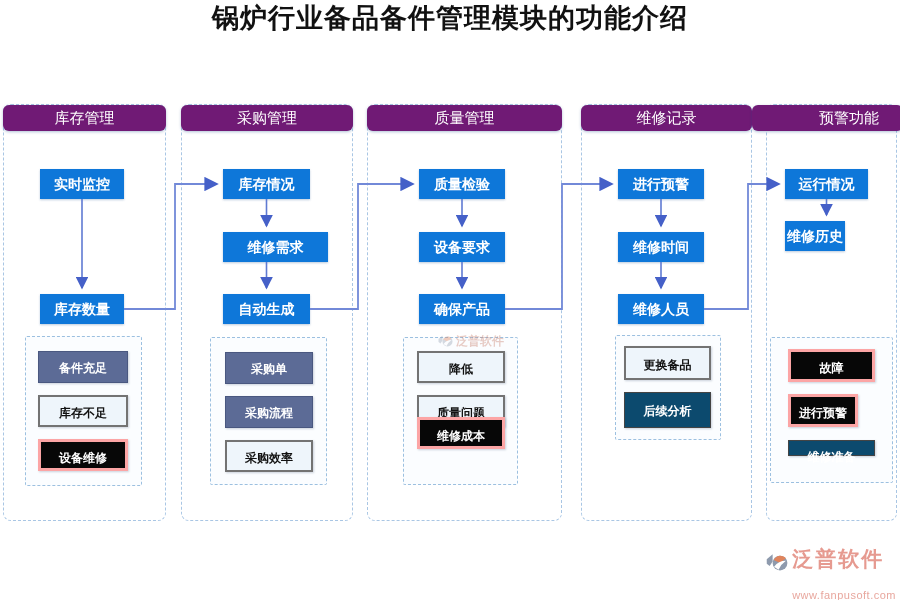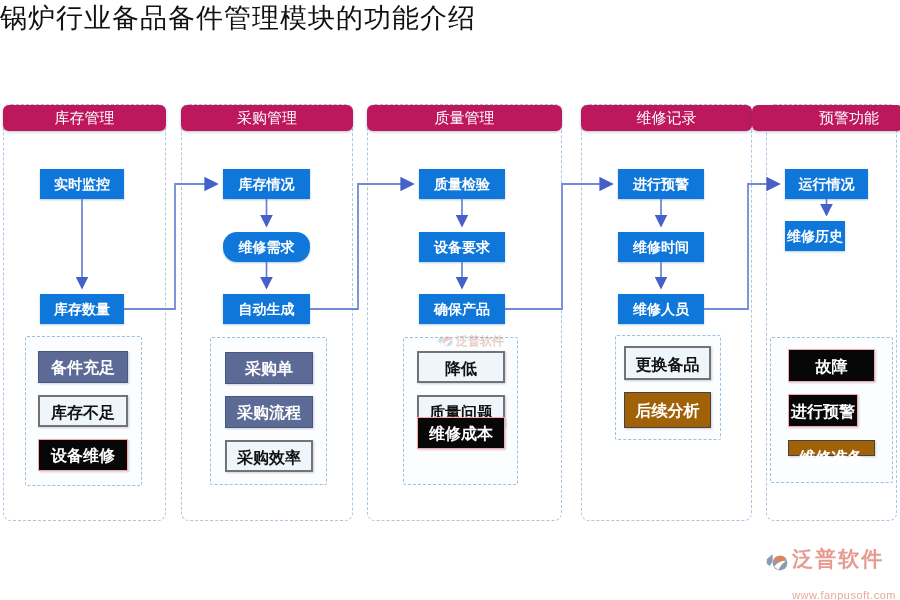--- a/index.html
+++ b/index.html
@@ -2,49 +2,49 @@
 <html><head>
 <meta charset="utf-8">
 <style>
   html,body{margin:0;padding:0;}
   body{
     width:900px;height:600px;position:relative;background:#ffffff;
     font-family:"Liberation Sans","DejaVu Sans",sans-serif;overflow:hidden;
   }
   .abs{position:absolute;box-sizing:border-box;}
   .title{
-    left:0;top:48;width:900px;
+    left:0;top:48;width:900px;text-align:center;
     font-family:"Liberation Serif","DejaVu Serif",serif;
-    font-weight:normal;font-size:27px;color:#111;letter-spacing:1px;
+    font-weight:bold;font-size:27px;color:#111;letter-spacing:1px;
   }
   .col-container{
     border:1px dashed #a9c6e4;border-radius:8px;background:transparent;
   }
   .col-header{
-    background:#be185d;color:#ffffff;border-radius:6px;
+    background:#701a75;color:#ffffff;border-radius:6px;
     text-align:center;font-size:15px;font-weight:500;
     box-shadow:0 1px 3px rgba(30,80,140,.35);
     height:26px;line-height:26px;top:105px;
   }
   .node{
     background:#0e77d9;color:#ffffff;text-align:center;
     font-size:14px;font-weight:bold;height:30px;line-height:30px;
     box-shadow:0 1px 2px rgba(30,80,140,.3);
   }
   .group{
     border:1px dashed #9cc0e0;background:#fbfdff;border-radius:2px;
   }
   .gbox{
-    text-align:center;font-size:16px;font-weight:bold;
+    text-align:center;font-size:12px;font-weight:bold;
     height:32px;line-height:32px;box-shadow:1px 1px 2px rgba(60,80,110,.25);
   }
   .slate{background:#5c6b96;color:#ffffff;border:1px solid #4a5880;}
   .light{background:#eef5fb;color:#111;border:2px solid #737373;}
-  .black{background:#070707;color:#ffffff;border:1px solid #fca5a5;}
-  .gray{background:#a16207;color:#ffffff;border:1px solid #444;}
+  .black{background:#070707;color:#ffffff;border:3px solid #fca5a5;}
+  .gray{background:#0c4a6e;color:#ffffff;border:1px solid #444;}
   svg.wires{left:0;top:0;pointer-events:none;}
   .watermark{
     left:438px;top:333px;display:flex;align-items:center;gap:3px;
     opacity:.4;font-size:12px;font-weight:bold;color:#c9826f;
   }
   .footer-logo{
     left:766px;top:548px;width:130px;display:flex;align-items:flex-start;gap:4px;
   }
   .footer-text{display:flex;flex-direction:column;line-height:1;}
   .logo-name{font-size:21px;font-weight:bold;color:#e69a90;letter-spacing:2px;}
@@ -64,21 +64,21 @@
 <div class="abs col-header" style="left:3px;width:163px;">库存管理</div>
 <div class="abs col-header" style="left:181px;width:172px;">采购管理</div>
 <div class="abs col-header" style="left:367px;width:195px;">质量管理</div>
 <div class="abs col-header" style="left:581px;width:171px;">维修记录</div>
 <div class="abs col-header" style="left:752px;width:151px;padding-left:43px;">预警功能</div>
 
 <div class="abs node" style="left:40px;top:169px;width:84px;">实时监控</div>
 <div class="abs node" style="left:40px;top:294px;width:84px;">库存数量</div>
 
 <div class="abs node" style="left:223px;top:169px;width:87px;">库存情况</div>
-<div class="abs node" style="left:223px;top:232px;width:87px;border-radius:14px;">维修需求</div>
+<div class="abs node" style="left:223px;top:232px;width:105px;">维修需求</div>
 <div class="abs node" style="left:223px;top:294px;width:87px;">自动生成</div>
 
 <div class="abs node" style="left:419px;top:169px;width:86px;">质量检验</div>
 <div class="abs node" style="left:419px;top:232px;width:86px;">设备要求</div>
 <div class="abs node" style="left:419px;top:294px;width:86px;">确保产品</div>
 
 <div class="abs node" style="left:618px;top:169px;width:86px;">进行预警</div>
 <div class="abs node" style="left:618px;top:232px;width:86px;">维修时间</div>
 <div class="abs node" style="left:618px;top:294px;width:86px;">维修人员</div>
 

